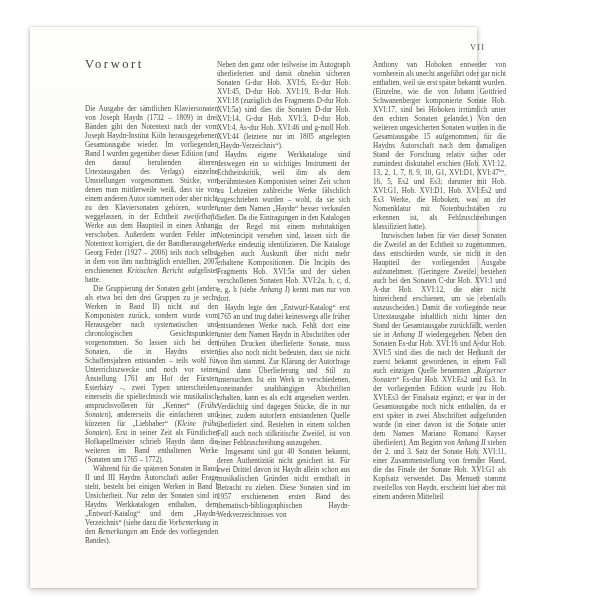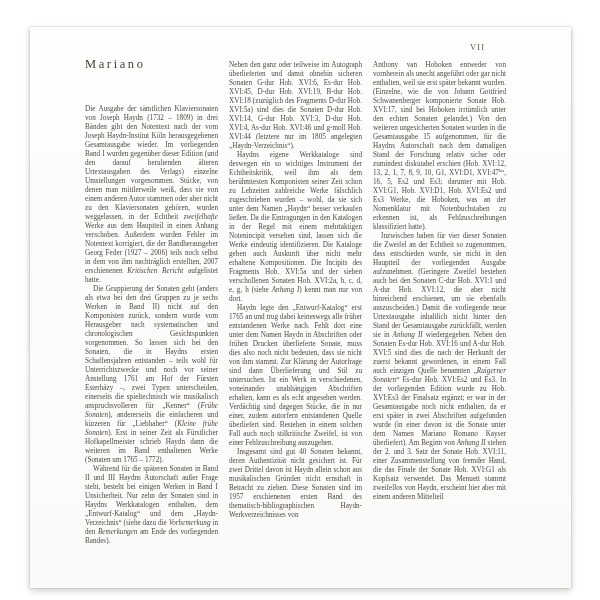--- a/index.html
+++ b/index.html
@@ -2,53 +2,53 @@
 <html lang="de"><head>
 <meta charset="utf-8">
 <style>
   html,body{margin:0;padding:0;}
   body{
     width:600px;height:600px;position:relative;overflow:hidden;
     background:#ffffff;
     font-family:"Liberation Serif","DejaVu Serif",serif;
   }
   .page{
-    position:absolute;left:30px;top:27px;width:541px;height:561px;
+    position:absolute;left:30px;top:27px;width:447px;height:561px;
     background:linear-gradient(180deg,#fdfdfc 0%,#fbfaf8 100%);
     box-shadow:0 3px 6px rgba(90,85,78,.25),0 0 1px rgba(120,115,108,.45),
                2px 0 3px rgba(120,115,108,.10),-2px 0 3px rgba(120,115,108,.10);
   }
   .page-number{
     position:absolute;left:440px;top:15px;width:40px;
     font-size:8.5px;letter-spacing:1.2px;color:#5b5650;
   }
   .heading{
     position:absolute;left:55px;top:30px;margin:0;
     font-size:12.5px;font-weight:normal;letter-spacing:2.6px;color:#45413c;
   }
   .col{
     position:absolute;width:133px;
     font-size:7.2px;line-height:9px;
     text-align:justify;text-justify:inter-word;
     hyphens:auto;-webkit-hyphens:auto;
     color:#4e4a45;
   }
   .col1{left:55px;top:78px;}
-  .col2{left:199px;top:34px;}
+  .col2{left:187px;top:34px;}
   .col3{left:343px;top:34px;}
   .para{margin:0;padding:0;}
   .para.indent{text-indent:8px;}
   .para sup{font-size:4.6px;line-height:0;}
 </style>
 </head>
 <body>
 
 <div class="page">
   <div class="page-number">VII</div>
-  <h1 class="heading">Mariano</h1>
+  <h1 class="heading">Vorwort</h1>
   <div class="col col1">
       <p class="para"><span>Die Ausgabe der sämtlichen Klaviersonaten von Joseph Haydn (1732 – 1809) in drei Bänden gibt den Notentext nach der vom Joseph Haydn-Institut Köln herausgegebenen Gesamtausgabe wieder. Im vorliegenden Band I wurden gegenüber dieser Edition (und den darauf beruhenden älteren Urtextausgaben des Verlags) einzelne Umstellungen vorgenommen. Stücke, von denen man mittlerweile weiß, dass sie von einem anderen Autor stammen oder aber nicht zu den Klaviersonaten gehören, wurden weggelassen, in der Echtheit </span><span style="font-style: italic;">zweifelhafte</span><span> Werke aus dem Hauptteil in einen Anhang verschoben. Außerdem wurden Fehler im Notentext korrigiert, die der Bandherausgeber Georg Feder (1927 – 2006) teils noch selbst in dem von ihm nachträglich erstellten, 2007 erschienenen </span><span style="font-style: italic;">Kritischen Bericht</span><span> aufgelistet hatte.</span></p>
       <p class="para indent"><span>Die Gruppierung der Sonaten geht (anders als etwa bei den drei Gruppen zu je sechs Werken in Band II) nicht auf den Komponisten zurück, sondern wurde vom Herausgeber nach systematischen und chronologischen Gesichtspunkten vorgenommen. So lassen sich bei den Sonaten, die in Haydns ersten Schaffensjahren entstanden – teils wohl für Unterrichtszwecke und noch vor seiner Anstellung 1761 am Hof der Fürsten Esterházy –, zwei Typen unterscheiden, einerseits die spieltechnisch wie musikalisch anspruchsvolleren für „Kenner“ (</span><span style="font-style: italic;">Frühe Sonaten</span><span>), andererseits die einfacheren und kürzeren für „Liebhaber“ (</span><span style="font-style: italic;">Kleine frühe Sonaten</span><span>). Erst in seiner Zeit als Fürstlicher Hofkapellmeister schrieb Haydn dann die weiteren im Band enthaltenen Werke (Sonaten um 1765 – 1772).</span></p>
       <p class="para indent"><span>Während für die späteren Sonaten in Band II und III Haydns Autorschaft außer Frage steht, besteht bei einigen Werken in Band I Unsicherheit. Nur zehn der Sonaten sind in Haydns Werkkatalogen enthalten, dem „Entwurf-Katalog“ und dem „Haydn-Verzeichnis“ (siehe dazu die </span><span style="font-style: italic;">Vorbemerkung</span><span> in den </span><span style="font-style: italic;">Bemerkungen</span><span> am Ende des vorliegenden Bandes).</span></p>
     </div>
   <div class="col col2">
       <p class="para"><span>Neben den ganz oder teilweise im Autograph überlieferten und damit ohnehin sicheren Sonaten G-dur Hob. XVI:6, Es-dur Hob. XVI:45, D-dur Hob. XVI:19, B-dur Hob. XVI:18 (zuzüglich des Fragments D-dur Hob. XVI:5a) sind dies die Sonaten D-dur Hob. XVI:14, G-dur Hob. XVI:3, D-dur Hob. XVI:4, As-dur Hob. XVI:46 und g-moll Hob. XVI:44 (letztere nur im 1805 angelegten „Haydn-Verzeichnis“).</span></p>
       <p class="para indent"><span>Haydns eigene Werkkataloge sind deswegen ein so wichtiges Instrument der Echtheitskritik, weil ihm als dem berühmtesten Komponisten seiner Zeit schon zu Lebzeiten zahlreiche Werke fälschlich zugeschrieben wurden – wohl, da sie sich unter dem Namen „Haydn“ besser verkaufen ließen. Da die Eintragungen in den Katalogen in der Regel mit einem mehrtaktigen Notenincipit versehen sind, lassen sich die Werke eindeutig identifizieren. Die Kataloge geben auch Auskunft über nicht mehr erhaltene Kompositionen. Die Incipits des Fragments Hob. XVI:5a und der sieben verschollenen Sonaten Hob. XVI:2a, b, c, d, e, g, h (siehe </span><span style="font-style: italic;">Anhang I</span><span>) kennt man nur von dort.</span></p>
       <p class="para indent"><span>Haydn legte den „Entwurf-Katalog“ erst 1765 an und trug dabei keineswegs alle früher entstandenen Werke nach. Fehlt dort eine unter dem Namen Haydn in Abschriften oder frühen Drucken überlieferte Sonate, muss dies also noch nicht bedeuten, dass sie nicht von ihm stammt. Zur Klärung der Autorfrage sind dann Überlieferung und Stil zu untersuchen. Ist ein Werk in verschiedenen, voneinander unabhängigen Abschriften erhalten, kann es als echt angesehen werden. Verdächtig sind dagegen Stücke, die in nur einer, zudem autorfern entstandenen Quelle überliefert sind. Bestehen in einem solchen Fall auch noch stilkritische Zweifel, ist von einer Fehlzuschreibung auszugehen.</span></p>
       <p class="para indent"><span>Insgesamt sind gut 40 Sonaten bekannt, deren Authentizität nicht gesichert ist. Für zwei Drittel davon ist Haydn allein schon aus musikalischen Gründen nicht ernsthaft in Betracht zu ziehen. Diese Sonaten sind im 1957 erschienenen ersten Band des thematisch-bibliographischen Haydn-Werkverzeichnisses von</span></p>

